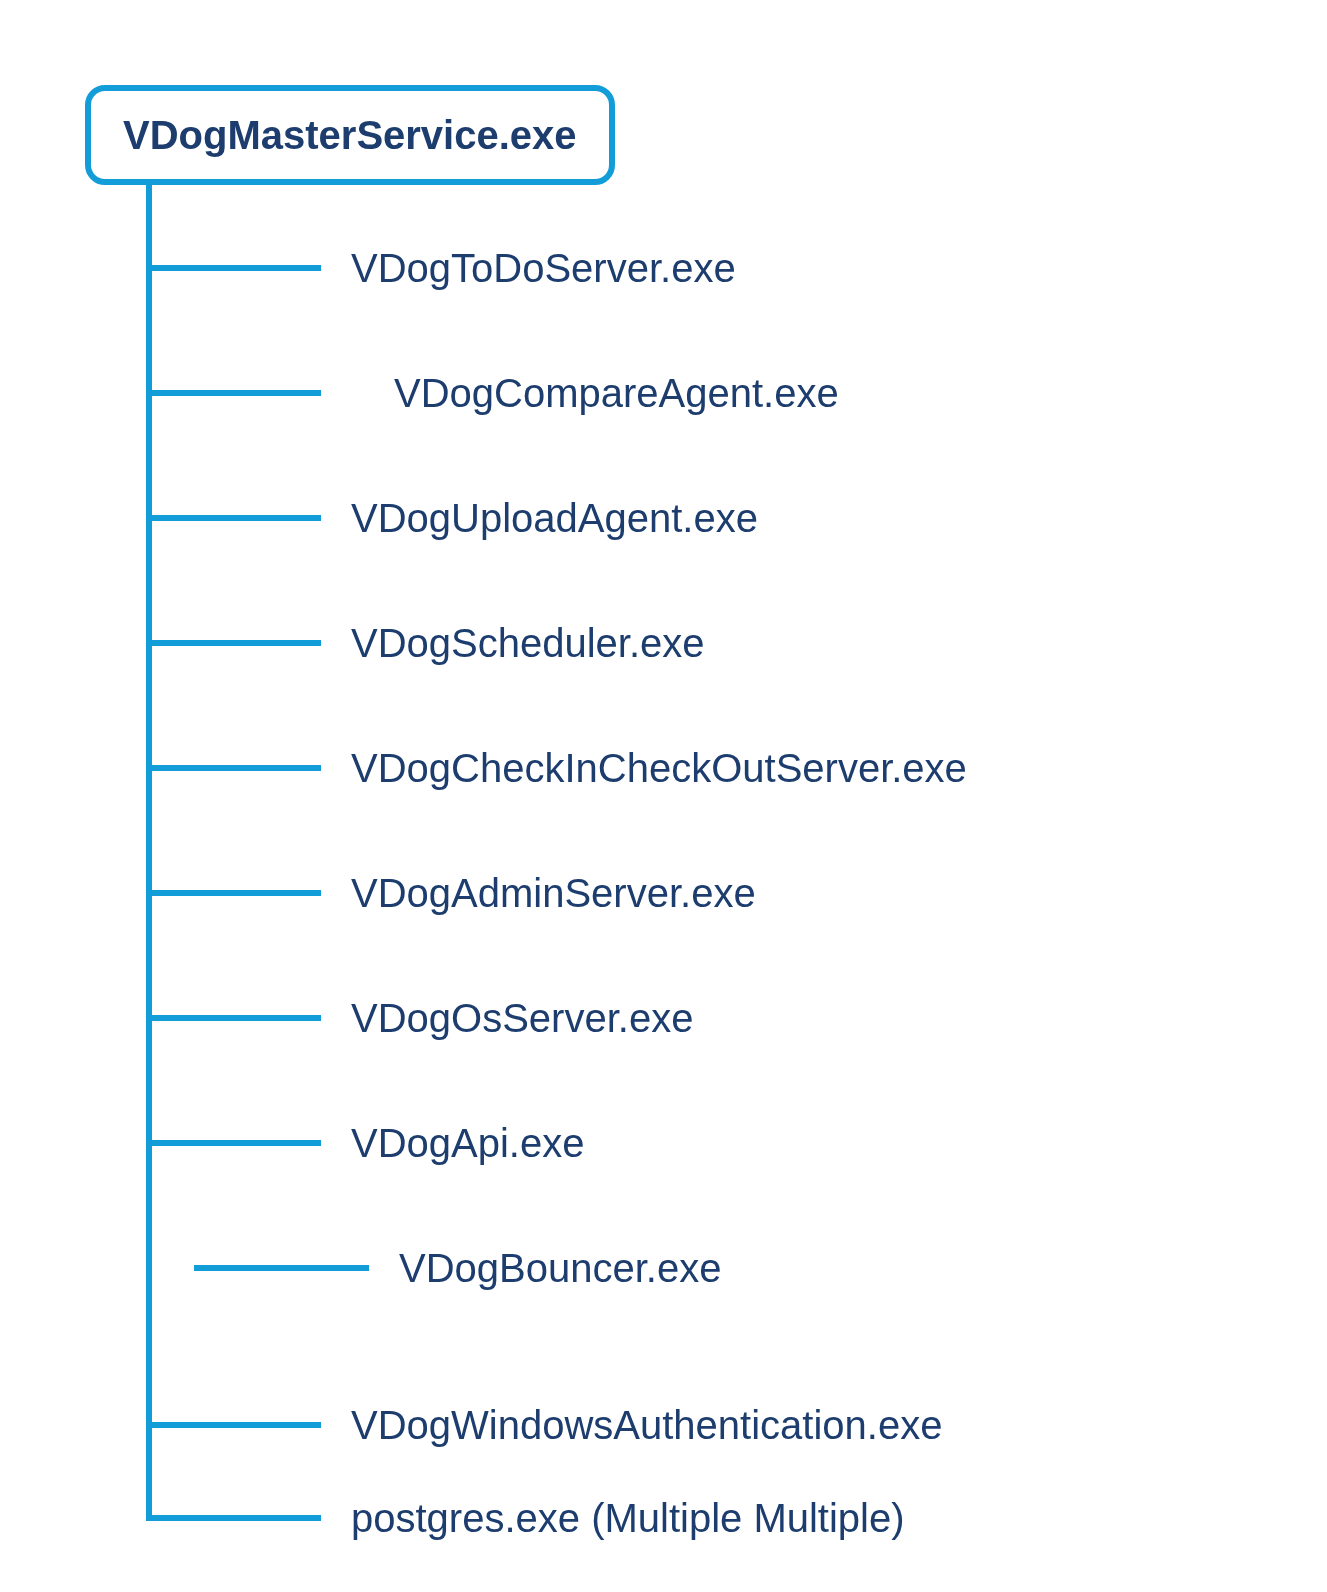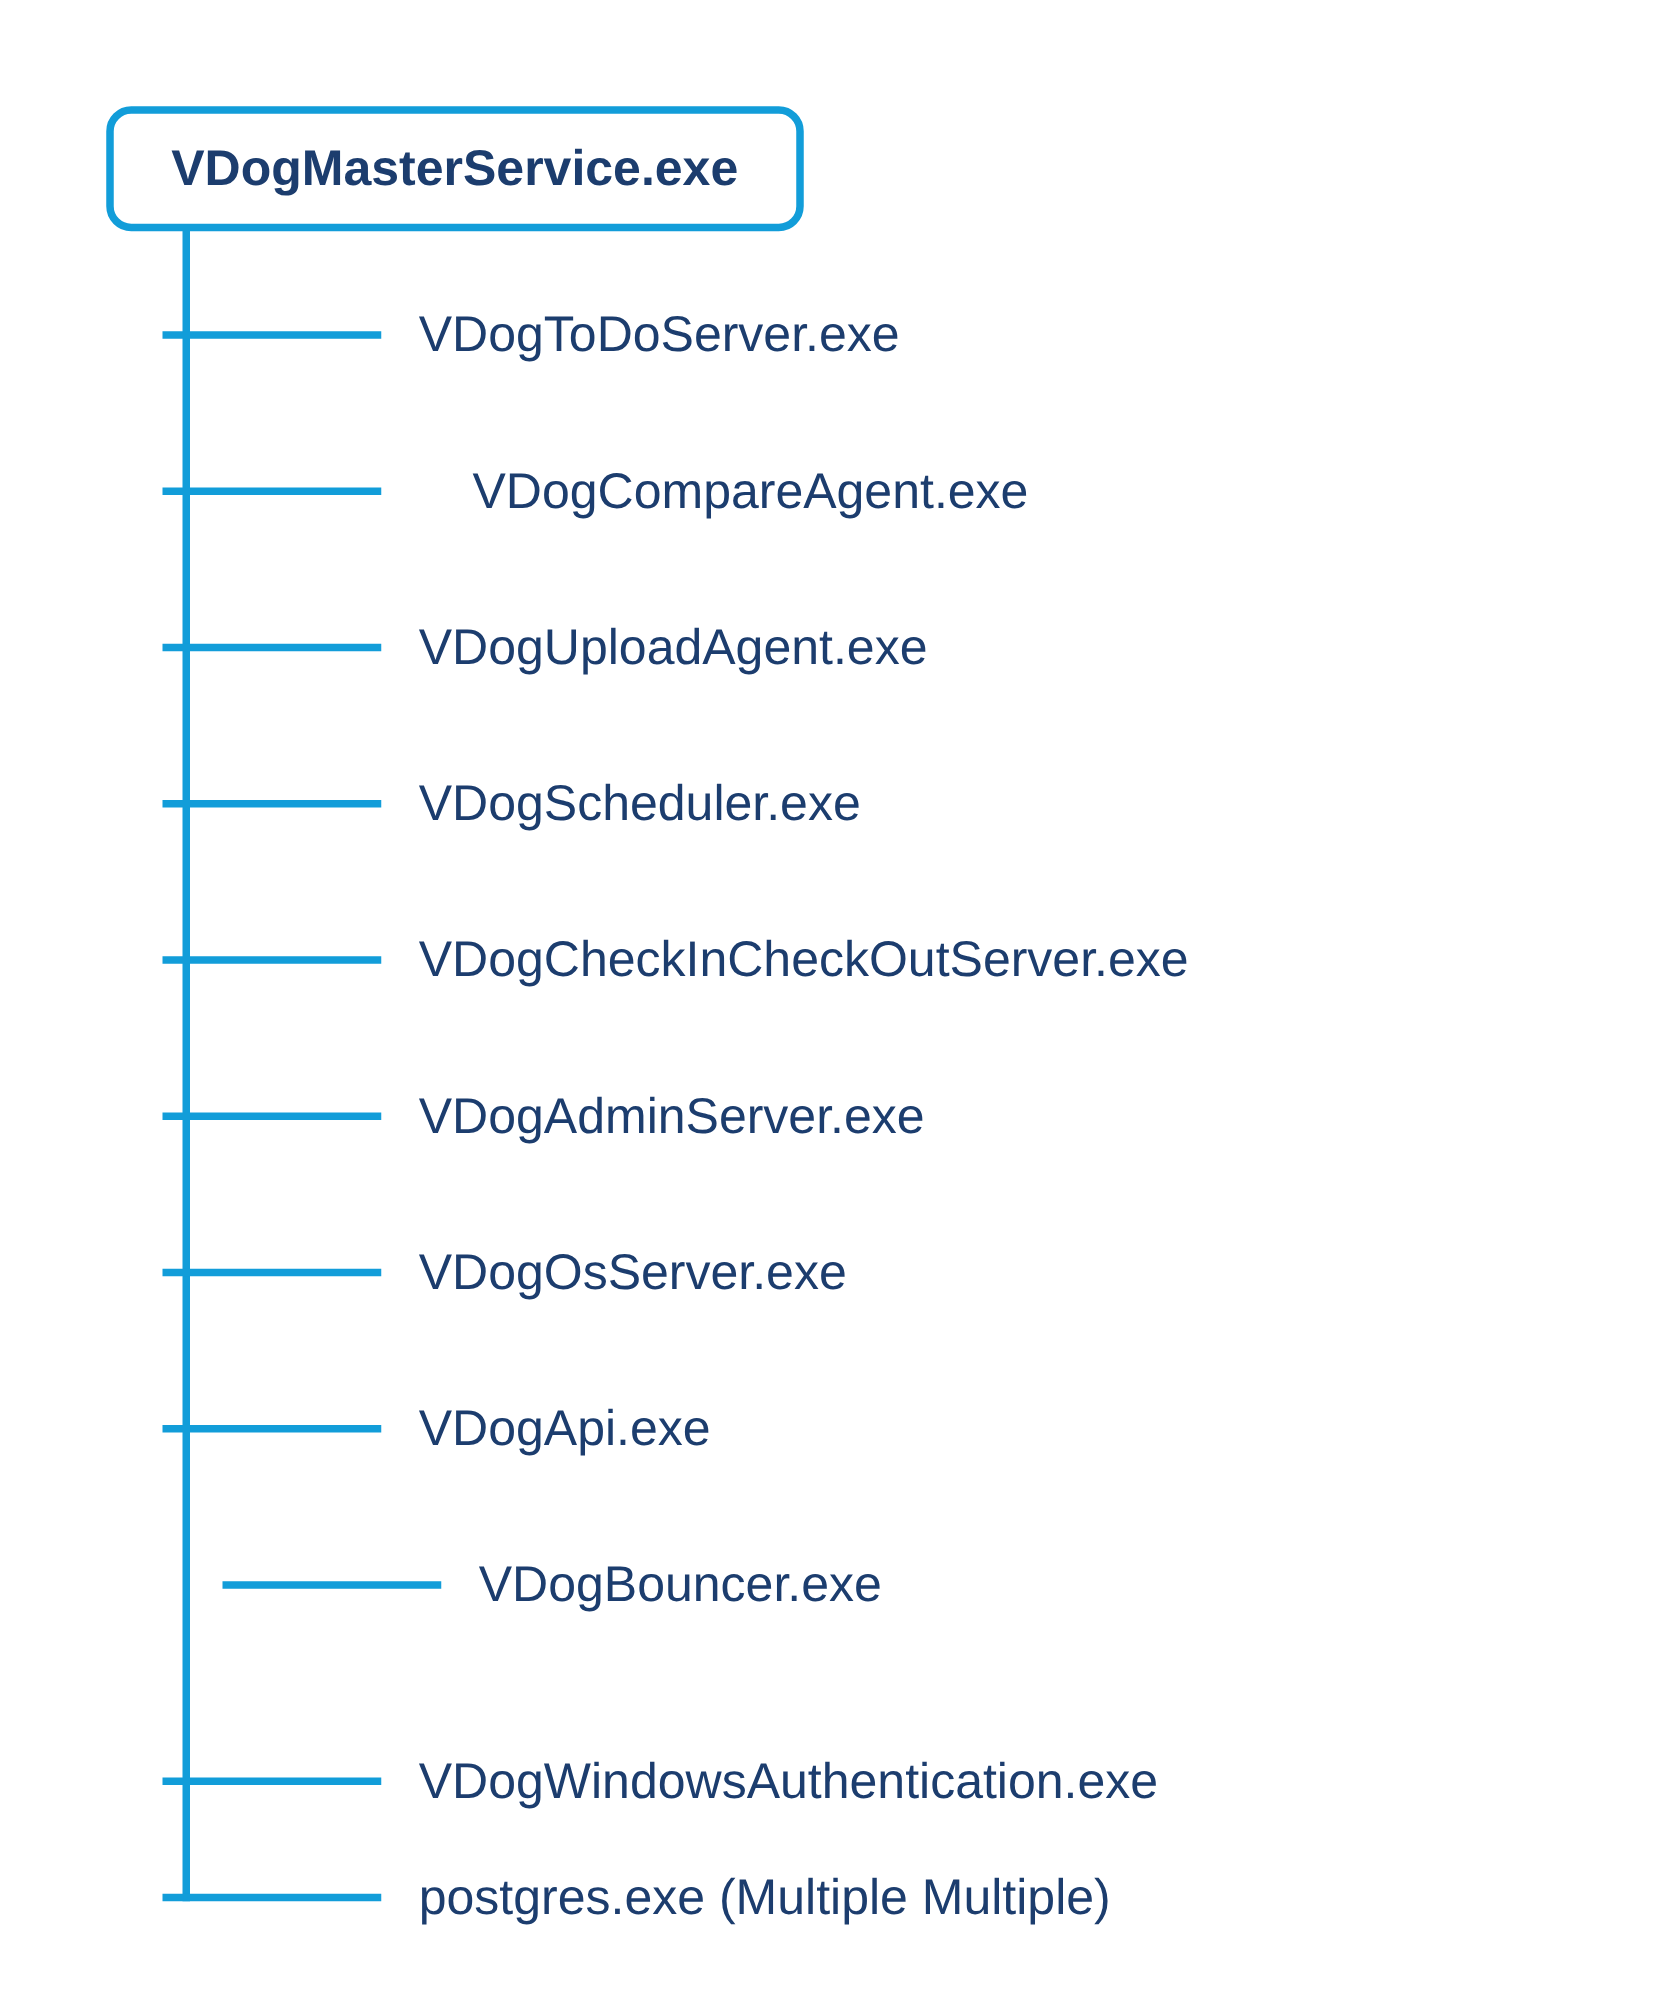--- a/index.html
+++ b/index.html
@@ -11,40 +11,40 @@
   }
   .canvas {
     position: relative;
     width: 1327px;
     height: 1592px;
   }
   .root-box {
     position: absolute;
     left: 85px;
     top: 85px;
-    padding: 20px 46px;
+    padding: 20px 32px;
     border: 6px solid #129DD9;
     border-radius: 20px;
     font-size: 40px;
     font-weight: 700;
     color: #1C3D6E;
     line-height: 1.2;
     background: #ffffff;
   }
   
   .trunk {
     position: absolute;
     left: 146px;
     top: 180px;   
     width: 6px;
     background: #129DD9;
   }
   .child-row {
     position: absolute;
-    left: 130px; 
+    left: 146px; 
     height: 46px;
     display: flex;
     align-items: center;
   }
   .branch {
     width: 175px;   
     height: 6px;
     background: #129DD9;
     flex: 0 0 auto;
   }

